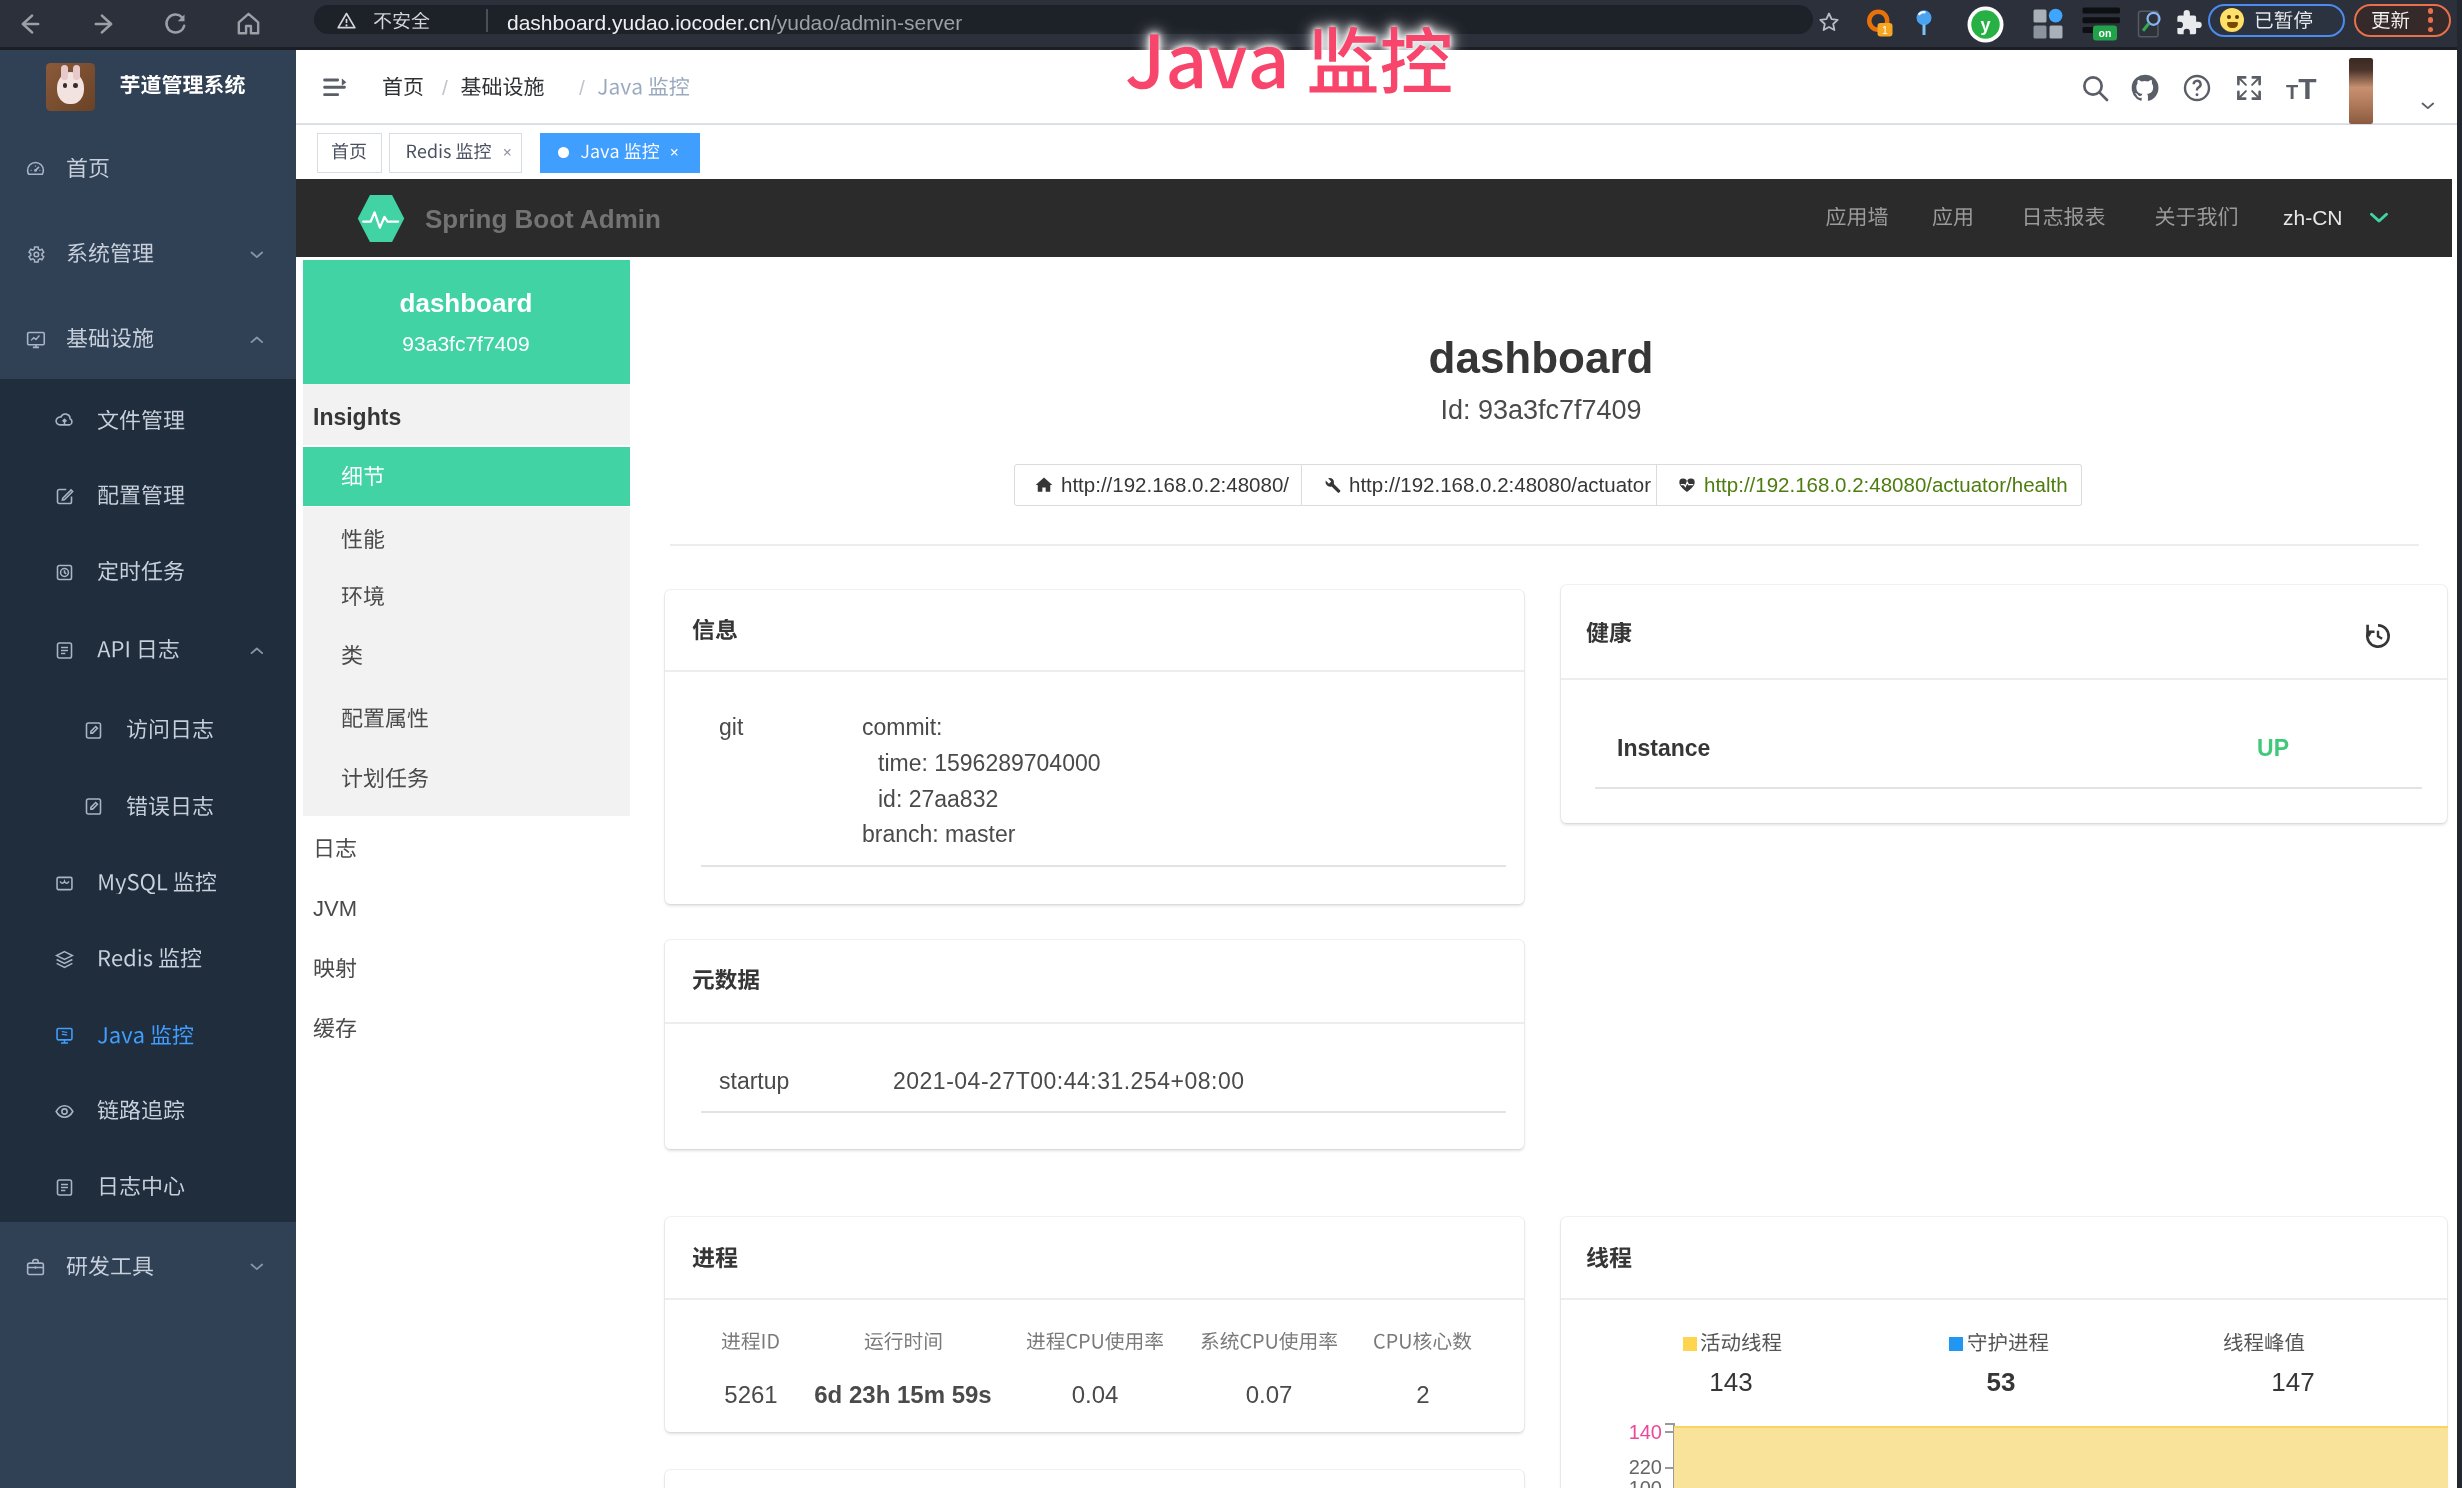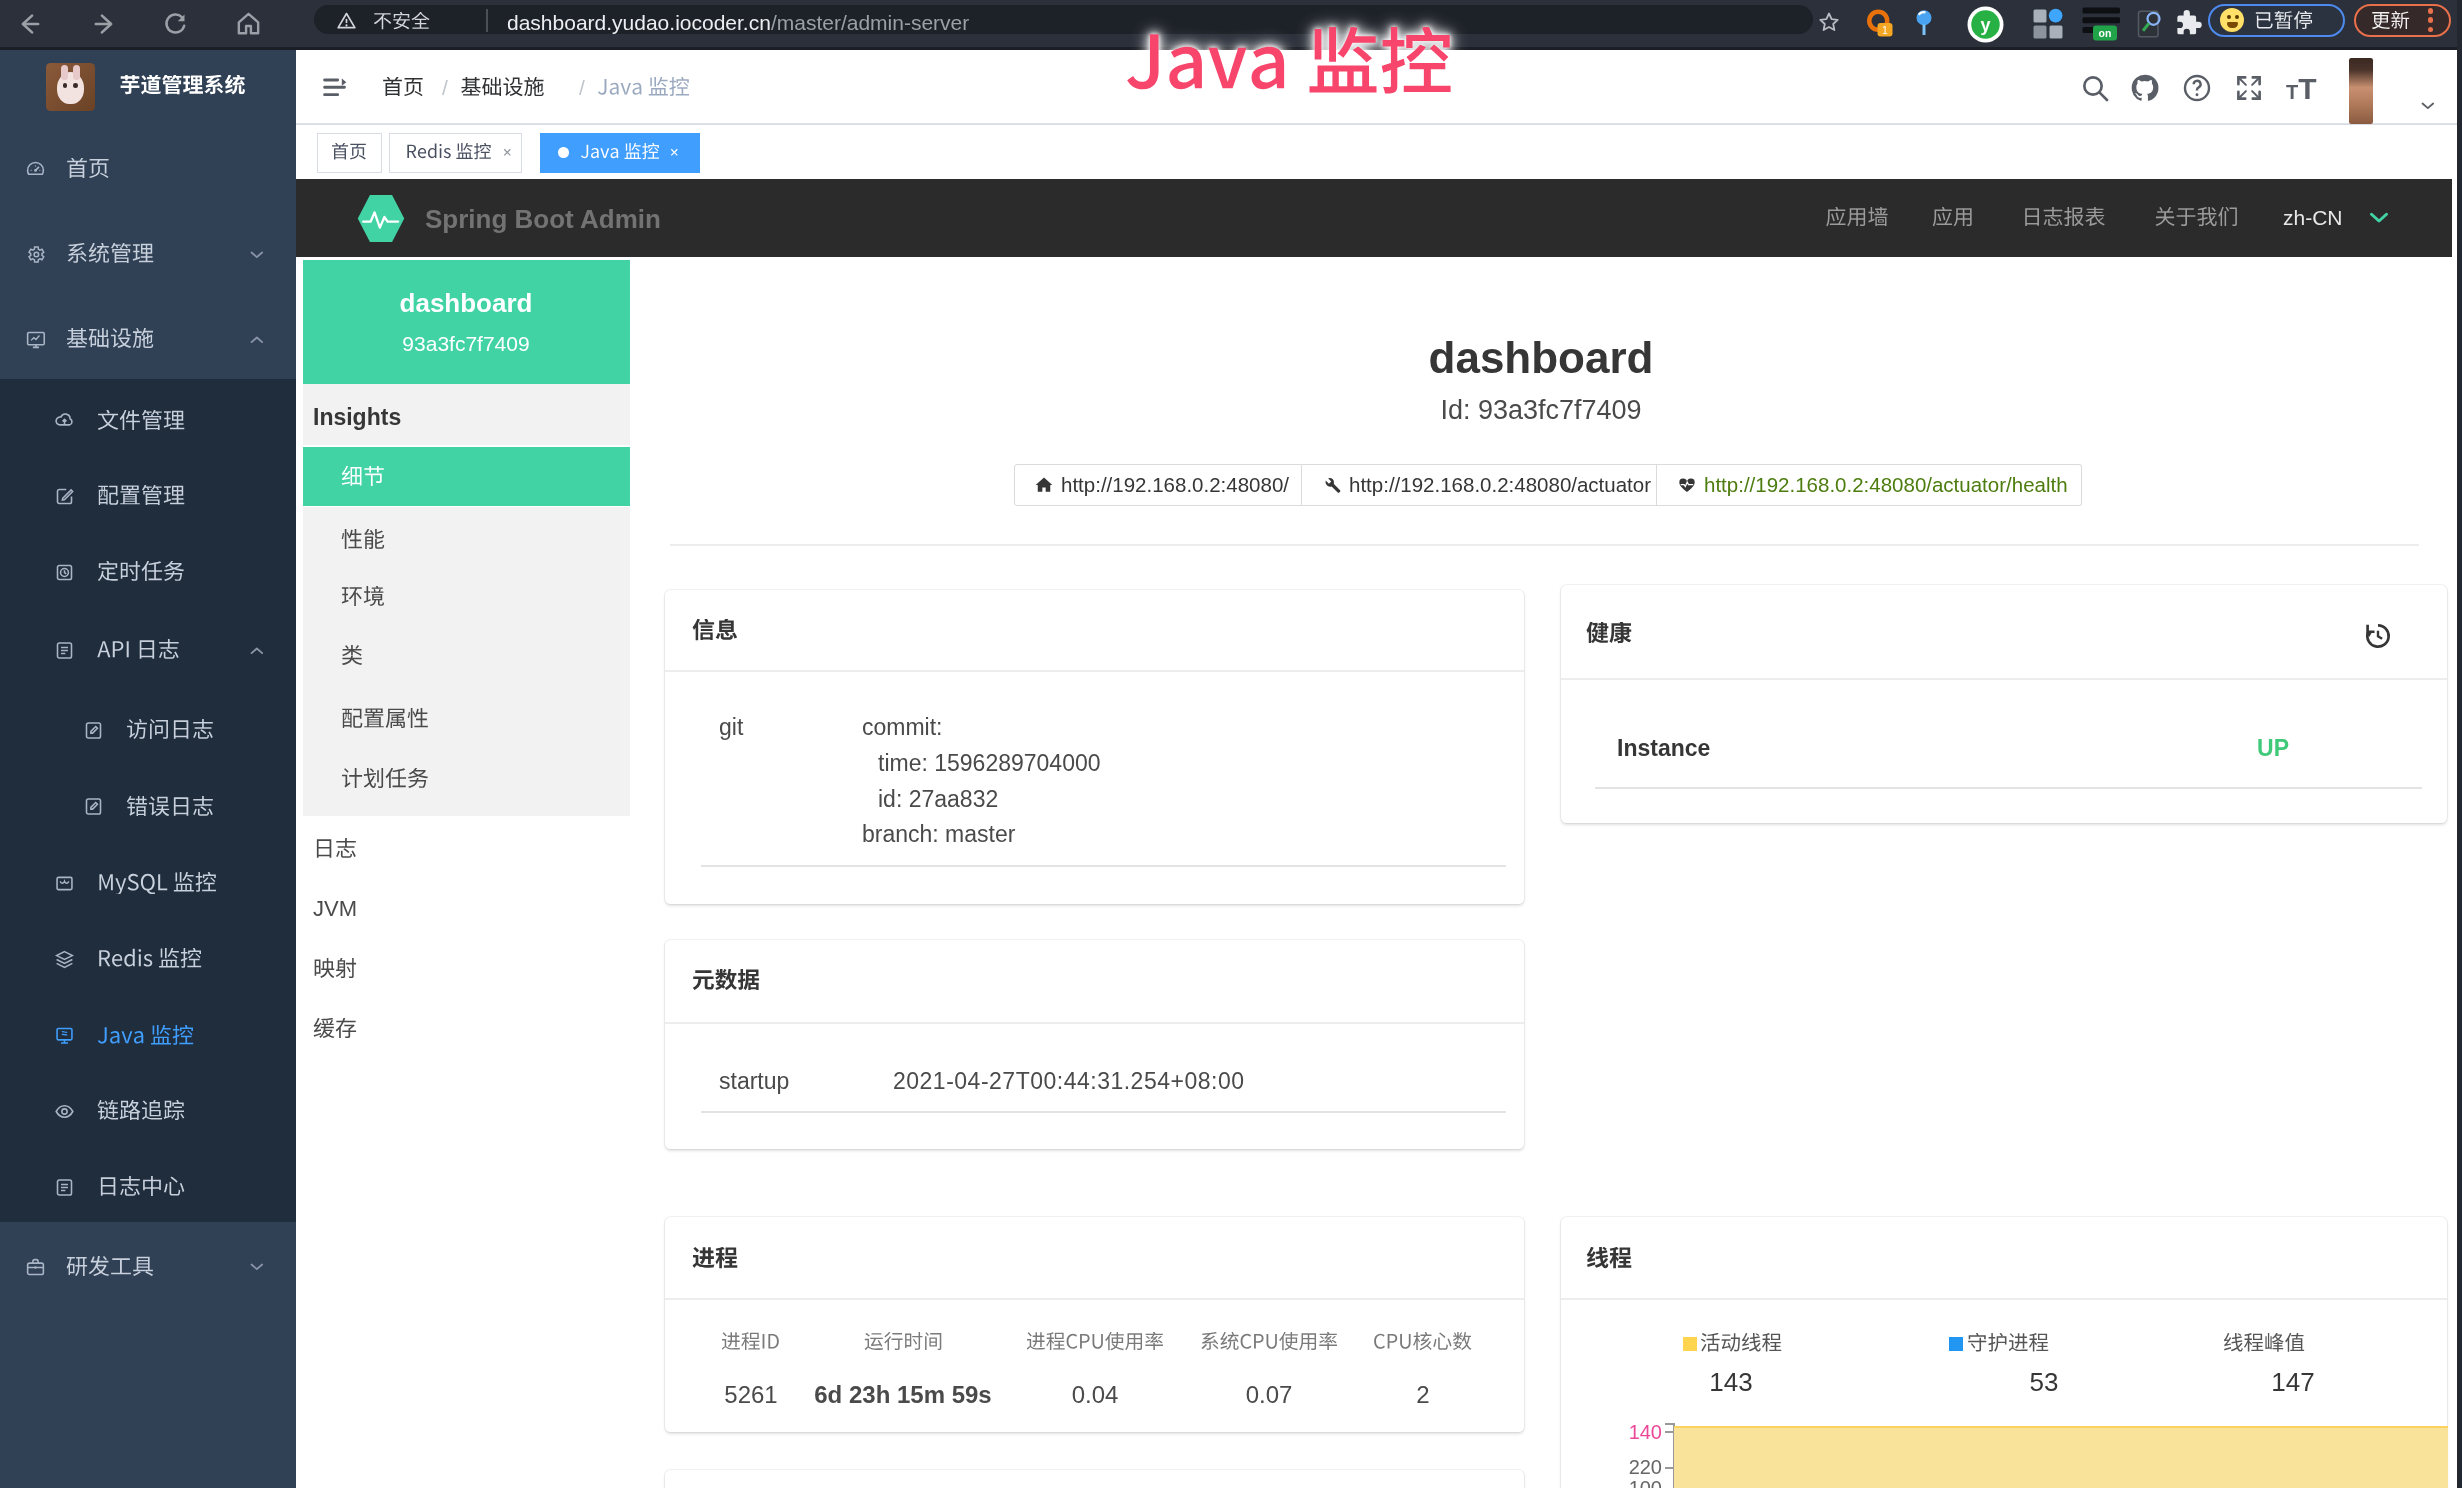--- a/index.html
+++ b/index.html
@@ -78,21 +78,21 @@
 <div class="abs" style="left:314px;top:5.3px;width:1499px;height:29px;background:#1d2128;border-radius:14.4px;"></div>
 <svg class="abs" style="left:336px;top:11.4px" width="21" height="20" viewBox="0 0 24 24">
     <path d="M12 3 L22 20 H2 Z" stroke="#d2d5da" stroke-width="2" fill="none" stroke-linejoin="round"></path>
     <path d="M12 9.5 v5" stroke="#d2d5da" stroke-width="2"></path>
     <circle cx="12" cy="17.3" r="1.3" fill="#d2d5da"></circle>
   </svg>
 <svg style="position:absolute;left:373px;top:12px;" width="57" height="19" viewBox="0 -830 3000 1000" fill="#d2d5da">
     <use href="#baq"></use>
   </svg>
 <div class="abs" style="left:486px;top:9px;width:1.5px;height:23px;background:#4a4f58;"></div>
-<div class="txt" style="left:507px;top:22px;font-size:21px;color:#eceef1;font-weight:400;line-height:21px;margin-top:-10px;">dashboard.yudao.iocoder.cn<span style="color:#9aa0a6">/master/admin-server</span></div>
+<div class="txt" style="left:507px;top:22px;font-size:21px;color:#eceef1;font-weight:400;line-height:21px;margin-top:-10px;">dashboard.yudao.iocoder.cn<span style="color:#9aa0a6">/yudao/admin-server</span></div>
 <svg class="abs" style="left:1817px;top:10px" width="24" height="24" viewBox="0 0 24 24">
     <path d="M12 3.5 l2.6 5.6 6.1.7 -4.5 4.2 1.2 6 -5.4-3 -5.4 3 1.2-6 -4.5-4.2 6.1-.7 z" stroke="#b8bcc2" stroke-width="1.8" fill="none" stroke-linejoin="round"></path>
   </svg>
 <svg class="abs" style="left:1864px;top:7.6px" width="30" height="30" viewBox="0 0 40 40">
     <circle cx="19" cy="17" r="12" fill="none" stroke="#e8710a" stroke-width="6"></circle>
     <rect x="18" y="20" width="20" height="18" rx="4" fill="#f5a623"></rect>
     <text x="28" y="34" font-size="14" fill="#fff" text-anchor="middle" font-family="Liberation Sans">1</text>
   </svg>
 <svg class="abs" style="left:1911px;top:7.6px" width="26" height="30" viewBox="0 0 34 40">
     <circle cx="17" cy="13" r="10" fill="#4aa3f0"></circle>
@@ -485,21 +485,21 @@
     <use href="#hdxc"></use>
   </svg>
 <div class="abs" style="left:1949px;top:1337px;width:14.4px;height:14.4px;background:#2196f3;"></div>
 <svg style="position:absolute;left:1967px;top:1333px;" width="82" height="20.5" viewBox="0 -830 4000 1000" fill="#555">
     <use href="#shjc"></use>
   </svg>
 <svg style="position:absolute;left:2223px;top:1333px;" width="82" height="20.5" viewBox="0 -830 4000 1000" fill="#555">
     <use href="#xcfz"></use>
   </svg>
 <div class="txt" style="left:1731px;transform:translateX(-50%);top:1382px;font-size:26px;color:#363636;font-weight:400;line-height:26px;margin-top:-13px;">143</div>
-<div class="txt" style="left:2001px;transform:translateX(-50%);top:1382px;font-size:26px;color:#363636;font-weight:400;line-height:26px;margin-top:-13px;margin-left:43px;">53</div>
+<div class="txt" style="left:2001px;transform:translateX(-50%);top:1382px;font-size:26px;color:#363636;font-weight:700;line-height:26px;margin-top:-13px;">53</div>
 <div class="txt" style="left:2293px;transform:translateX(-50%);top:1382px;font-size:26px;color:#363636;font-weight:400;line-height:26px;margin-top:-13px;">147</div>
 <div class="txt" style="left:1662px;transform:translateX(-100%);top:1432px;font-size:20px;color:#ec4899;font-weight:400;line-height:20px;margin-top:-10px;">140</div>
 <div class="txt" style="left:1662px;transform:translateX(-100%);top:1467px;font-size:20px;color:#666;font-weight:400;line-height:20px;margin-top:-10px;">220</div>
 <div class="txt" style="left:1662px;transform:translateX(-100%);top:1488px;font-size:20px;color:#666;font-weight:400;line-height:20px;margin-top:-10px;">100</div>
 <div class="abs" style="left:1673px;top:1423px;width:1.5px;height:66px;background:#999;"></div>
 <div class="abs" style="left:1665px;top:1423px;width:7.6px;height:1.5px;background:#999;"></div>
 <div class="abs" style="left:1665px;top:1431px;width:7.6px;height:1.5px;background:#999;"></div>
 <div class="abs" style="left:1665px;top:1467px;width:7.6px;height:1.5px;background:#999;"></div>
 <div class="abs" style="left:1674px;top:1426px;width:774px;height:62px;background:#f9e29a;border-top:2.3px solid #fbd35e;"></div>
 

